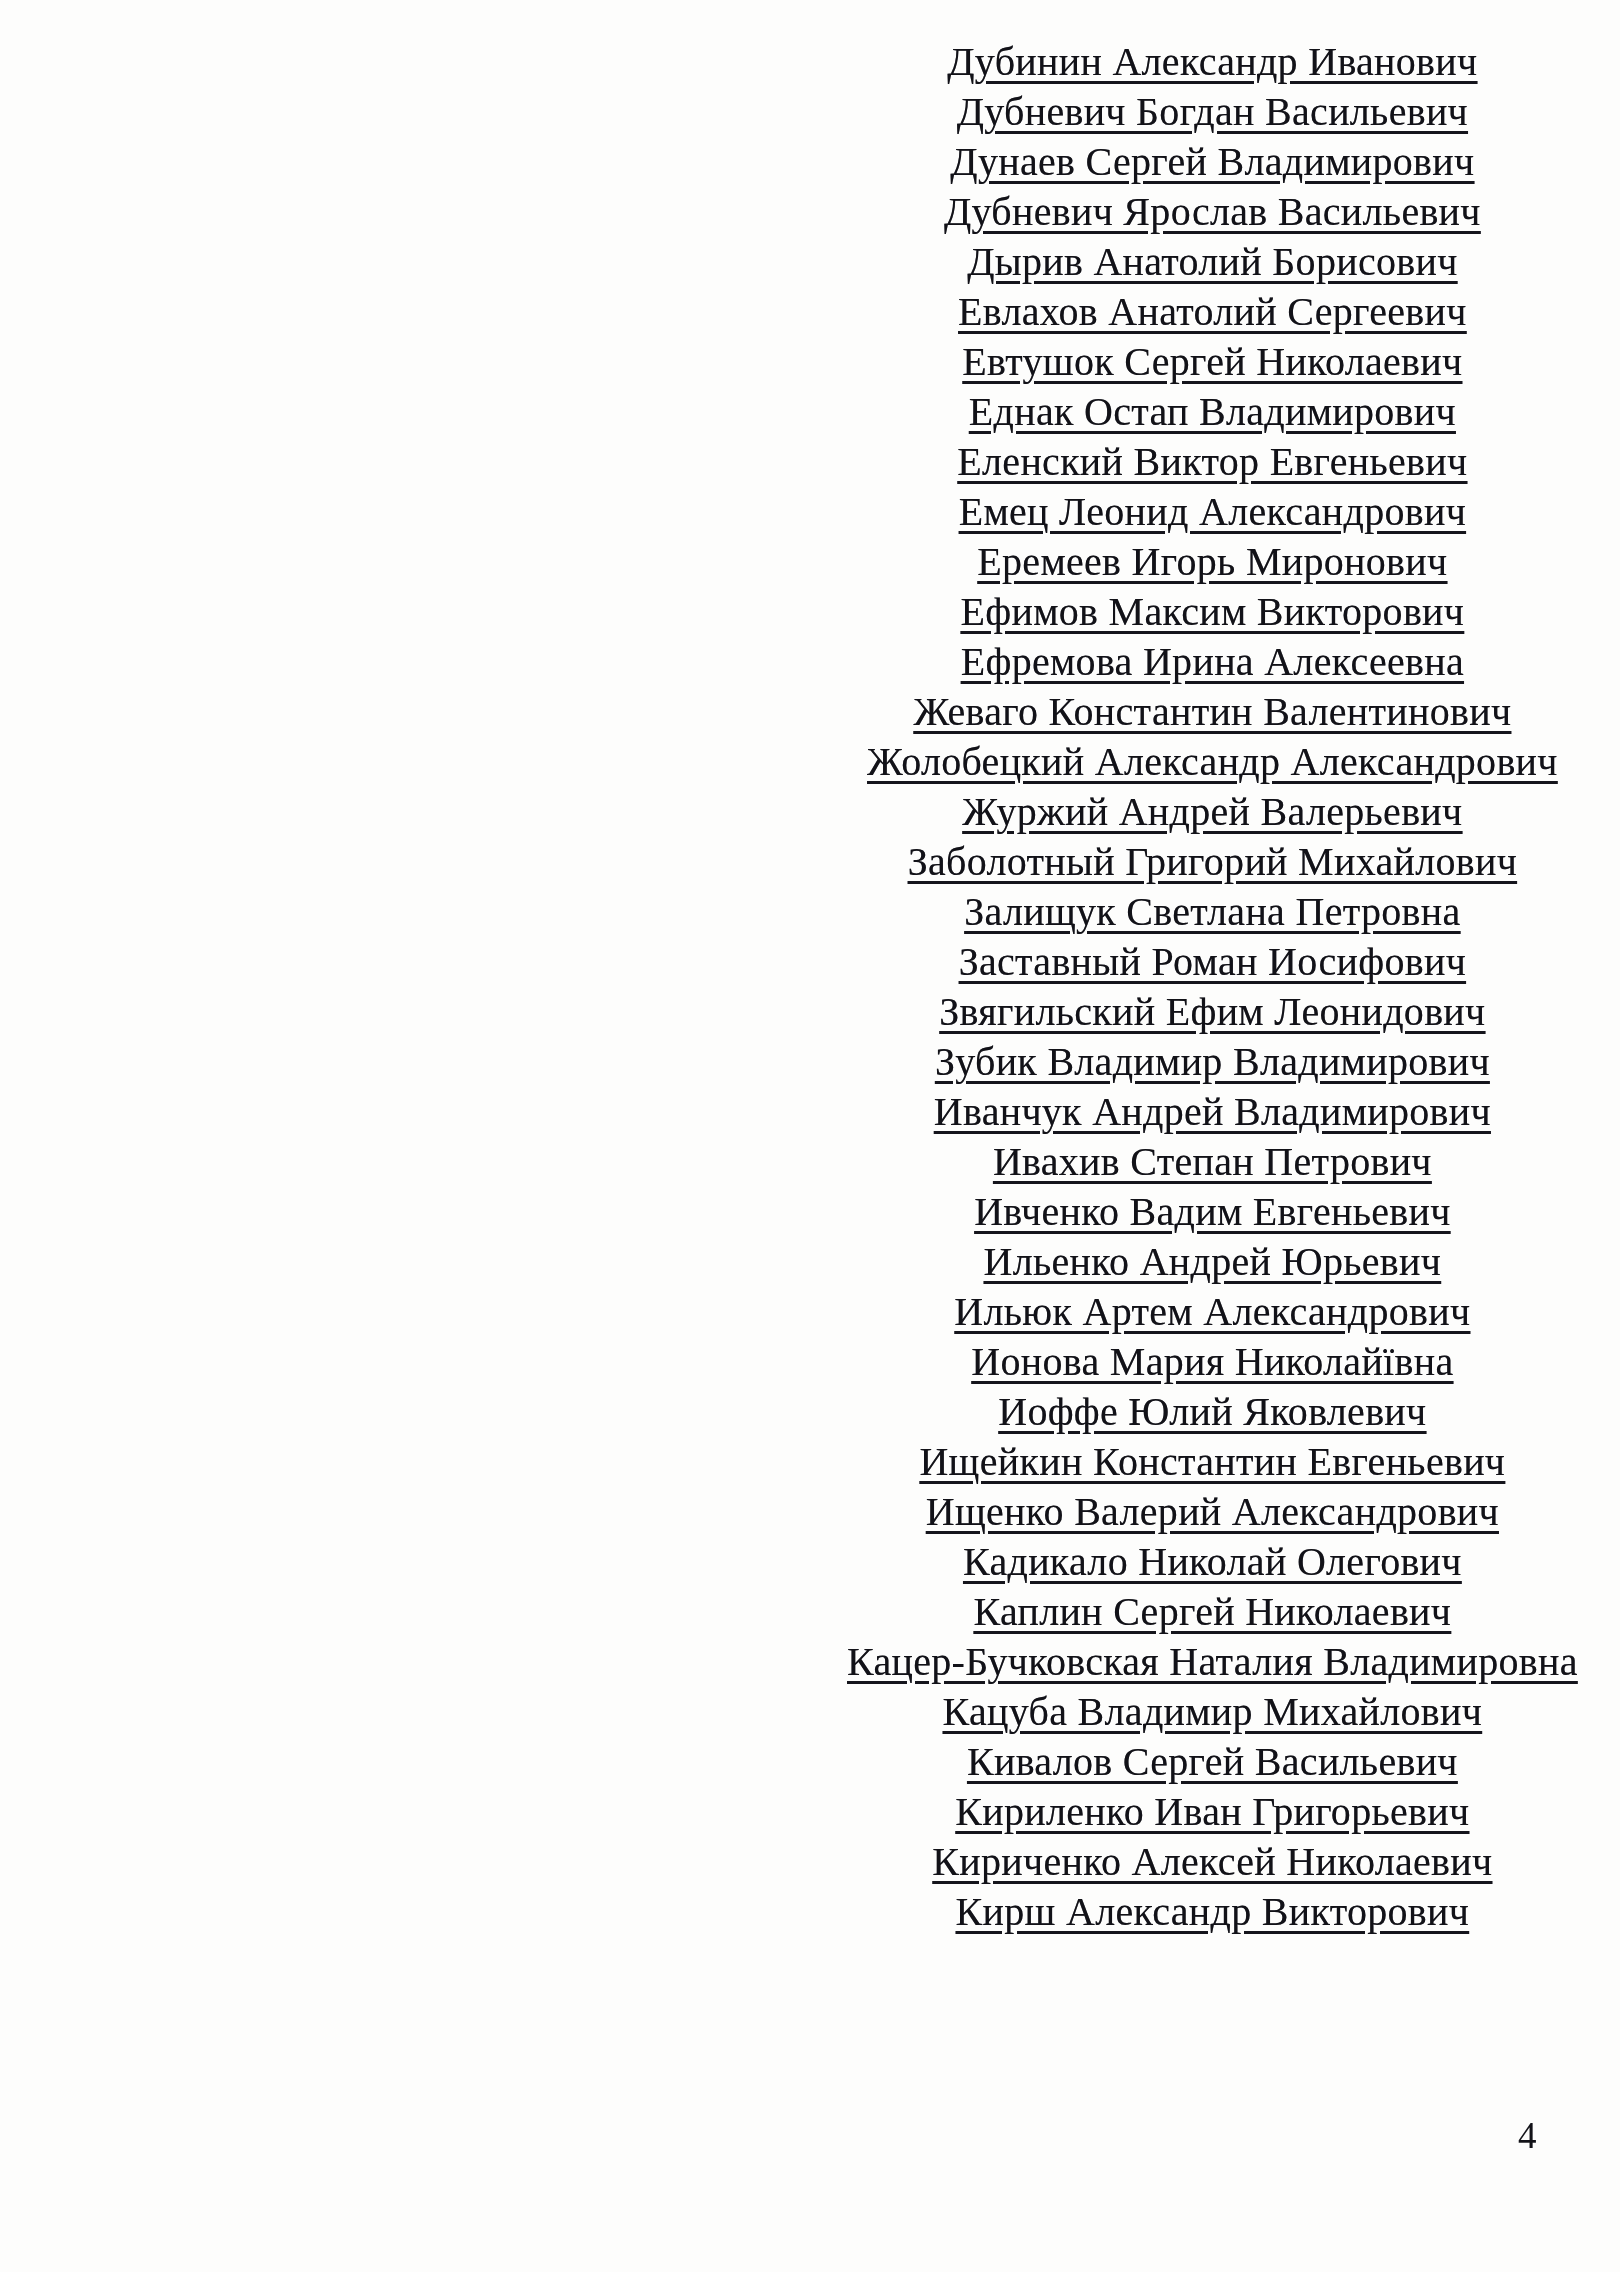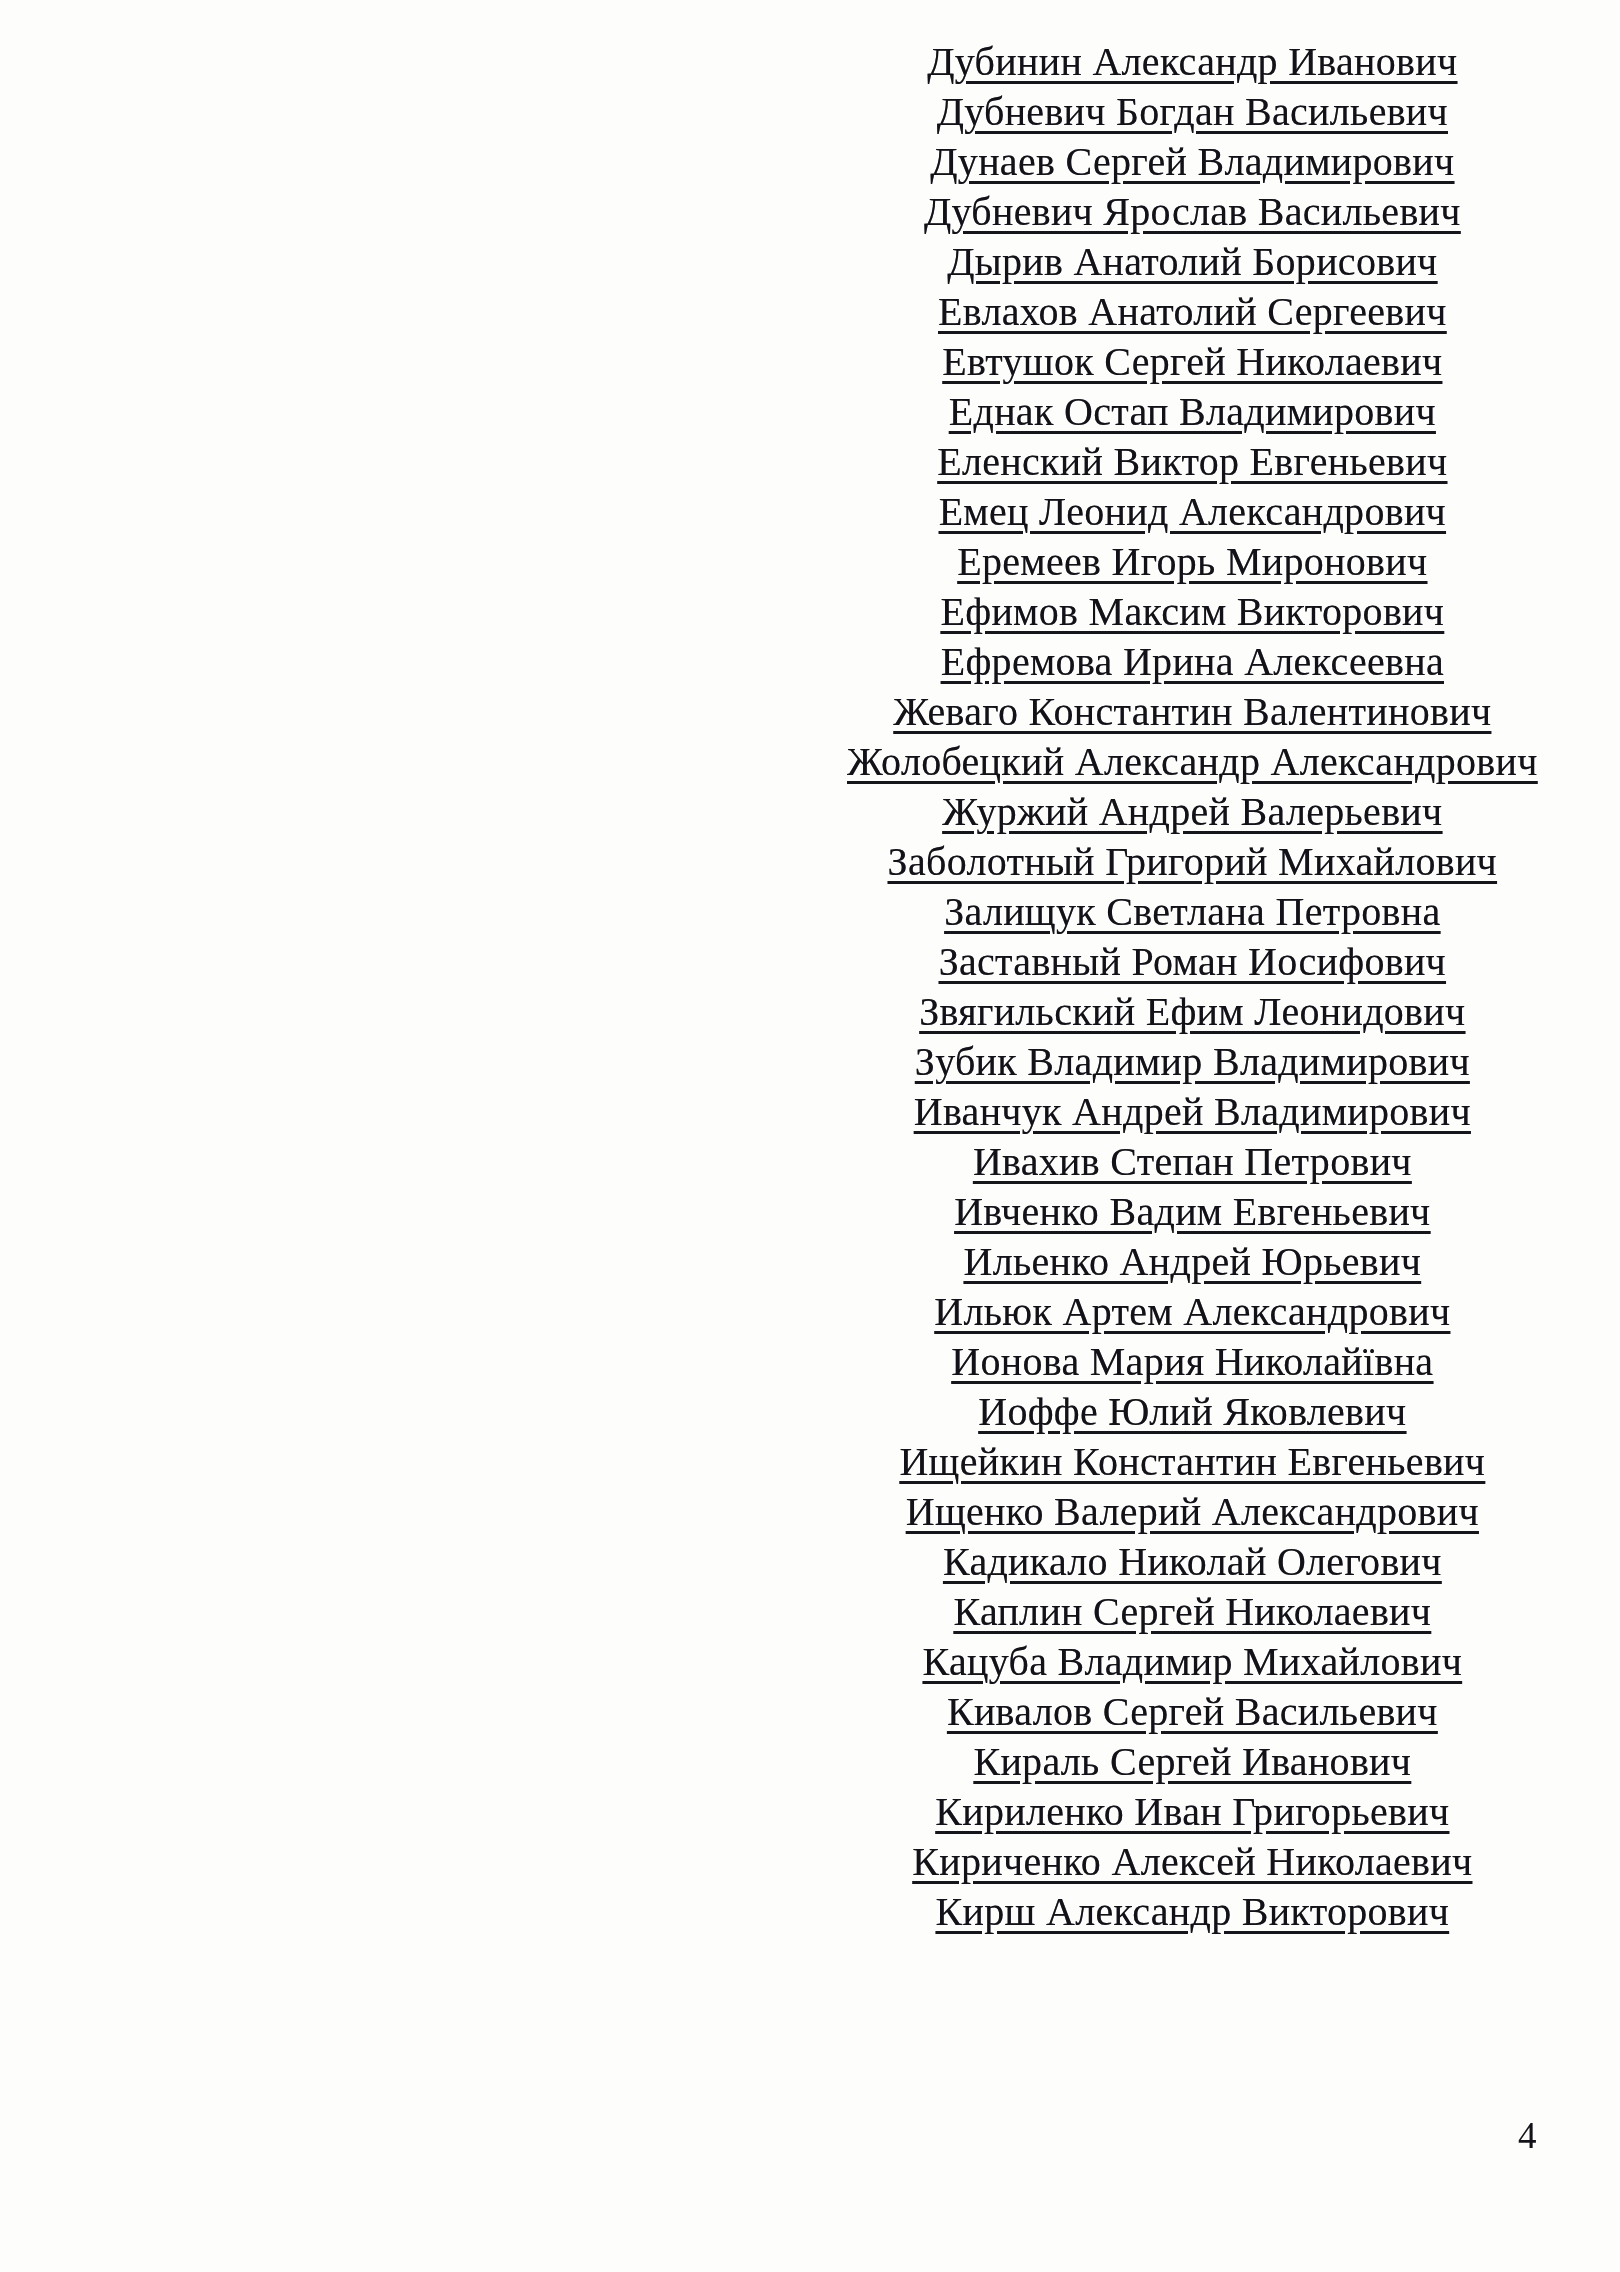--- a/index.html
+++ b/index.html
@@ -77,23 +77,23 @@
     <div class="name-line">Ивахив Степан Петрович</div>
     <div class="name-line">Ивченко Вадим Евгеньевич</div>
     <div class="name-line">Ильенко Андрей Юрьевич</div>
     <div class="name-line">Ильюк Артем Александрович</div>
     <div class="name-line">Ионова Мария Николайївна</div>
     <div class="name-line">Иоффе Юлий Яковлевич</div>
     <div class="name-line">Ищейкин Константин Евгеньевич</div>
     <div class="name-line">Ищенко Валерий Александрович</div>
     <div class="name-line">Кадикало Николай Олегович</div>
     <div class="name-line">Каплин Сергей Николаевич</div>
+    <div class="name-line">Кацер-Бучковская Наталия Владимировна</div>
     <div class="name-line">Кацуба Владимир Михайлович</div>
     <div class="name-line">Кивалов Сергей Васильевич</div>
-    <div class="name-line">Кираль Сергей Иванович</div>
     <div class="name-line">Кириленко Иван Григорьевич</div>
     <div class="name-line">Кириченко Алексей Николаевич</div>
     <div class="name-line">Кирш Александр Викторович</div>
   </div>
 
   <div class="page-number">4</div>
 
 </div>
 
 

